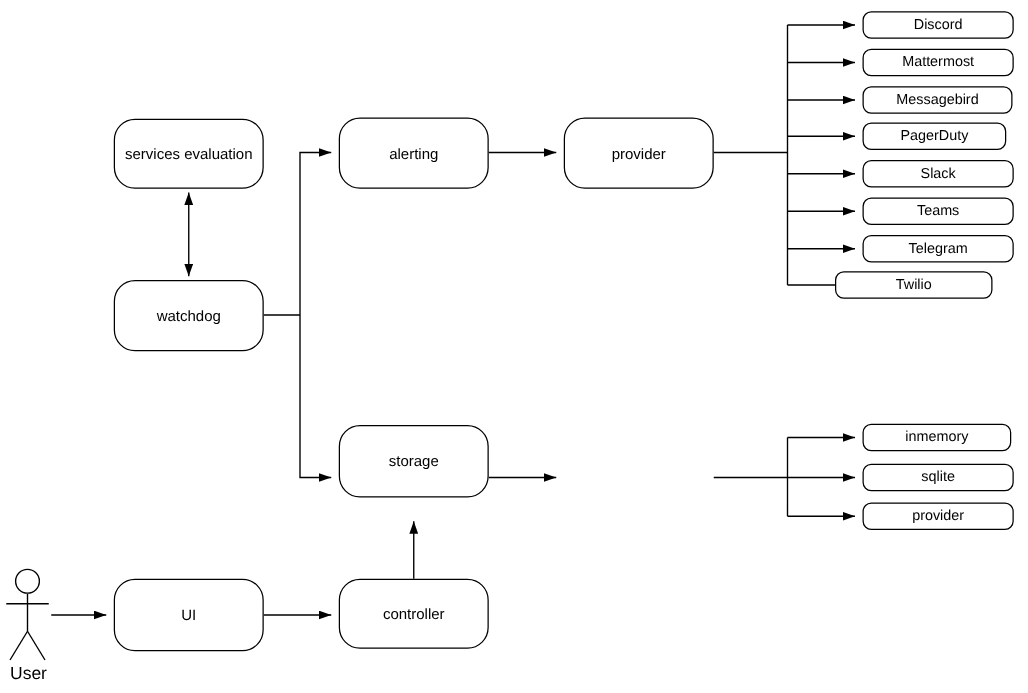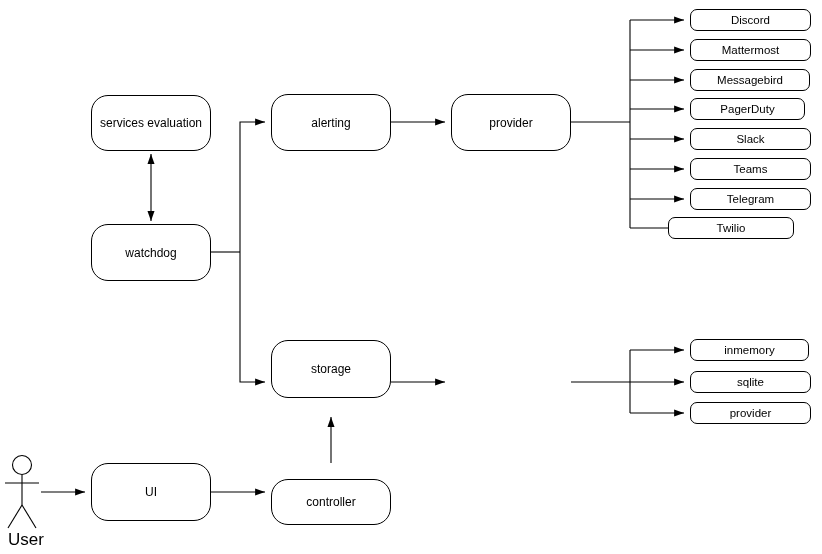--- a/index.html
+++ b/index.html
@@ -39,21 +39,21 @@
     font-size: 12px;
     line-height: 14px;
   }
   .node.leaf {
     border-radius: 7px;
     font-size: 11.5px;
     line-height: 13px;
   }
   .actor-label {
     position: absolute;
-    font-size: 17px;
+    font-size: 14px;
     color: #000000;
     white-space: nowrap;
   }
 </style>
 </head>
 <body>
 
 <div id="canvas">
 
   <svg id="edges" viewBox="0 0 822 554" xmlns="http://www.w3.org/2000/svg">
@@ -117,21 +117,21 @@
 
   <div class="node big" style="left:271px; top:94px;  width:120px; height:57px;">alerting</div>
 
   <div class="node big" style="left:451px; top:94px;  width:120px; height:57px;">provider</div>
 
   <div class="node big" style="left:271px; top:340px; width:120px; height:58px;">storage</div>
 
 
   <div class="node big" style="left:91px;  top:463px; width:120px; height:58px;text-align:right;">UI</div>
 
-  <div class="node big" style="left:271px; top:463px; width:120px; height:46px;margin-top:16px;">controller</div>
+  <div class="node big" style="left:271px; top:463px; width:120px; height:56px;">controller</div>
 
   <div class="node leaf" style="left:690px; top:9px;   width:121px; height:22px;">Discord</div>
   <div class="node leaf" style="left:690px; top:39px;  width:121px; height:22px;">Mattermost</div>
   <div class="node leaf" style="left:690px; top:69px;  width:120px; height:22px;">Messagebird</div>
   <div class="node leaf" style="left:690px; top:98px;  width:115px; height:22px;">PagerDuty</div>
   <div class="node leaf" style="left:690px; top:128px; width:121px; height:22px;">Slack</div>
   <div class="node leaf" style="left:690px; top:158px; width:121px; height:22px;">Teams</div>
   <div class="node leaf" style="left:690px; top:188px; width:121px; height:22px;">Telegram</div>
   <div class="node leaf" style="left:668px; top:217px; width:126px; height:22px;">Twilio</div>
 

